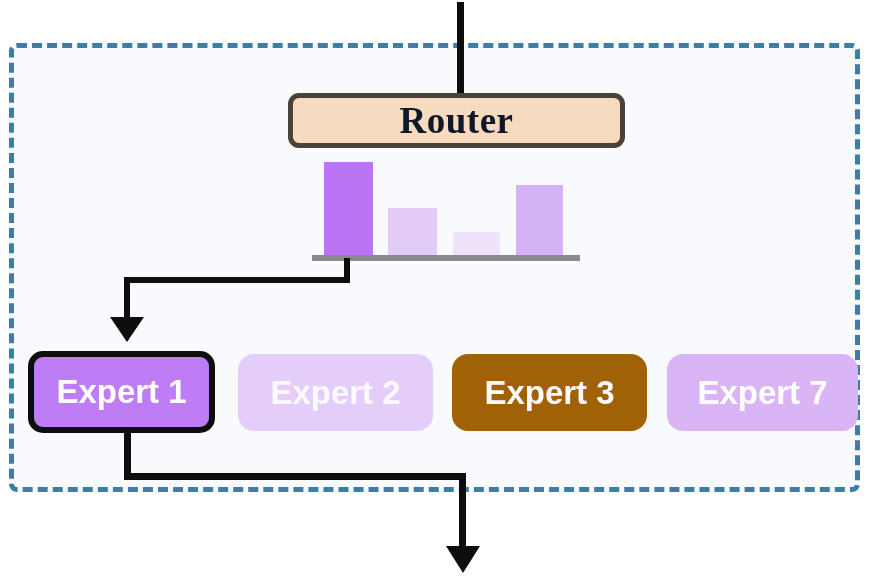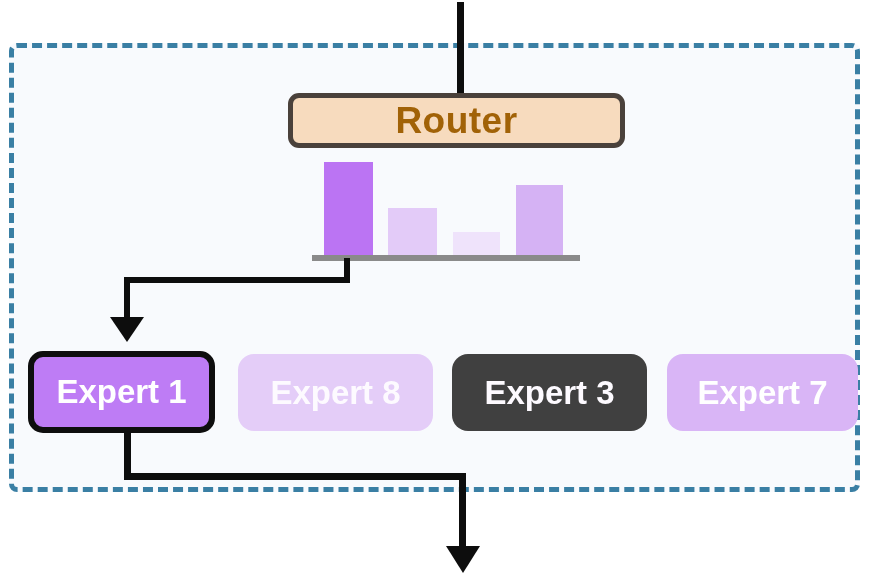--- a/index.html
+++ b/index.html
@@ -38,22 +38,23 @@
     border: 5px solid #4a413b;
     border-radius: 11px;
     box-sizing: border-box;
     display: flex;
     align-items: center;
     justify-content: center;
   }
   .router-label {
     font-size: 37px;
     font-weight: bold;
-    color: #a16207;
+    color: #0f172a;
     letter-spacing: 0.5px;
+    font-family: Liberation Serif, serif;
   }
   
   .chart {
     position: absolute;
     left: 312px;
     top: 160px;
     width: 268px;
     height: 95px;
   }
   .bar {
@@ -121,23 +122,23 @@
   <div class="seg" style="left:344px; top:258px; width:6px; height:25px;"></div>
   <div class="seg" style="left:124px; top:277px; width:226px; height:6px;"></div>
   <div class="seg" style="left:124px; top:277px; width:6px; height:42px;"></div>
   <div class="arrowhead" style="left:110px; top:317px;"></div>
 
   <div id="experts-row">
       <div class="expert selected" style="left: 28px; top: 351px; width: 187px; height: 82px; background: rgb(190, 124, 245);">
         <span style="color: rgb(255, 255, 255);">Expert 1</span>
       </div>
       <div class="expert" style="left: 238px; top: 354px; width: 195px; height: 77px; background: rgb(228, 205, 248);">
-        <span style="color: rgb(253, 250, 255);">Expert 8</span>
+        <span style="color: rgb(253, 250, 255);">Expert 2</span>
       </div>
-      <div class="expert" style="left: 452px; top: 354px; width: 195px; height: 77px; background: #404040;">
+      <div class="expert" style="left: 452px; top: 354px; width: 195px; height: 77px; background: #a16207;">
         <span style="color: rgb(253, 250, 255);">Expert 3</span>
       </div>
       <div class="expert" style="left: 667px; top: 354px; width: 191px; height: 77px; background: rgb(217, 181, 246);">
         <span style="color: rgb(255, 255, 255);">Expert 7</span>
       </div>
     </div>
 
   <div class="seg" style="left:124px; top:431px; width:7px; height:48px;"></div>
   <div class="seg" style="left:124px; top:473px; width:342px; height:7px;"></div>
   <div class="seg" style="left:459px; top:473px; width:7px; height:75px;"></div>

